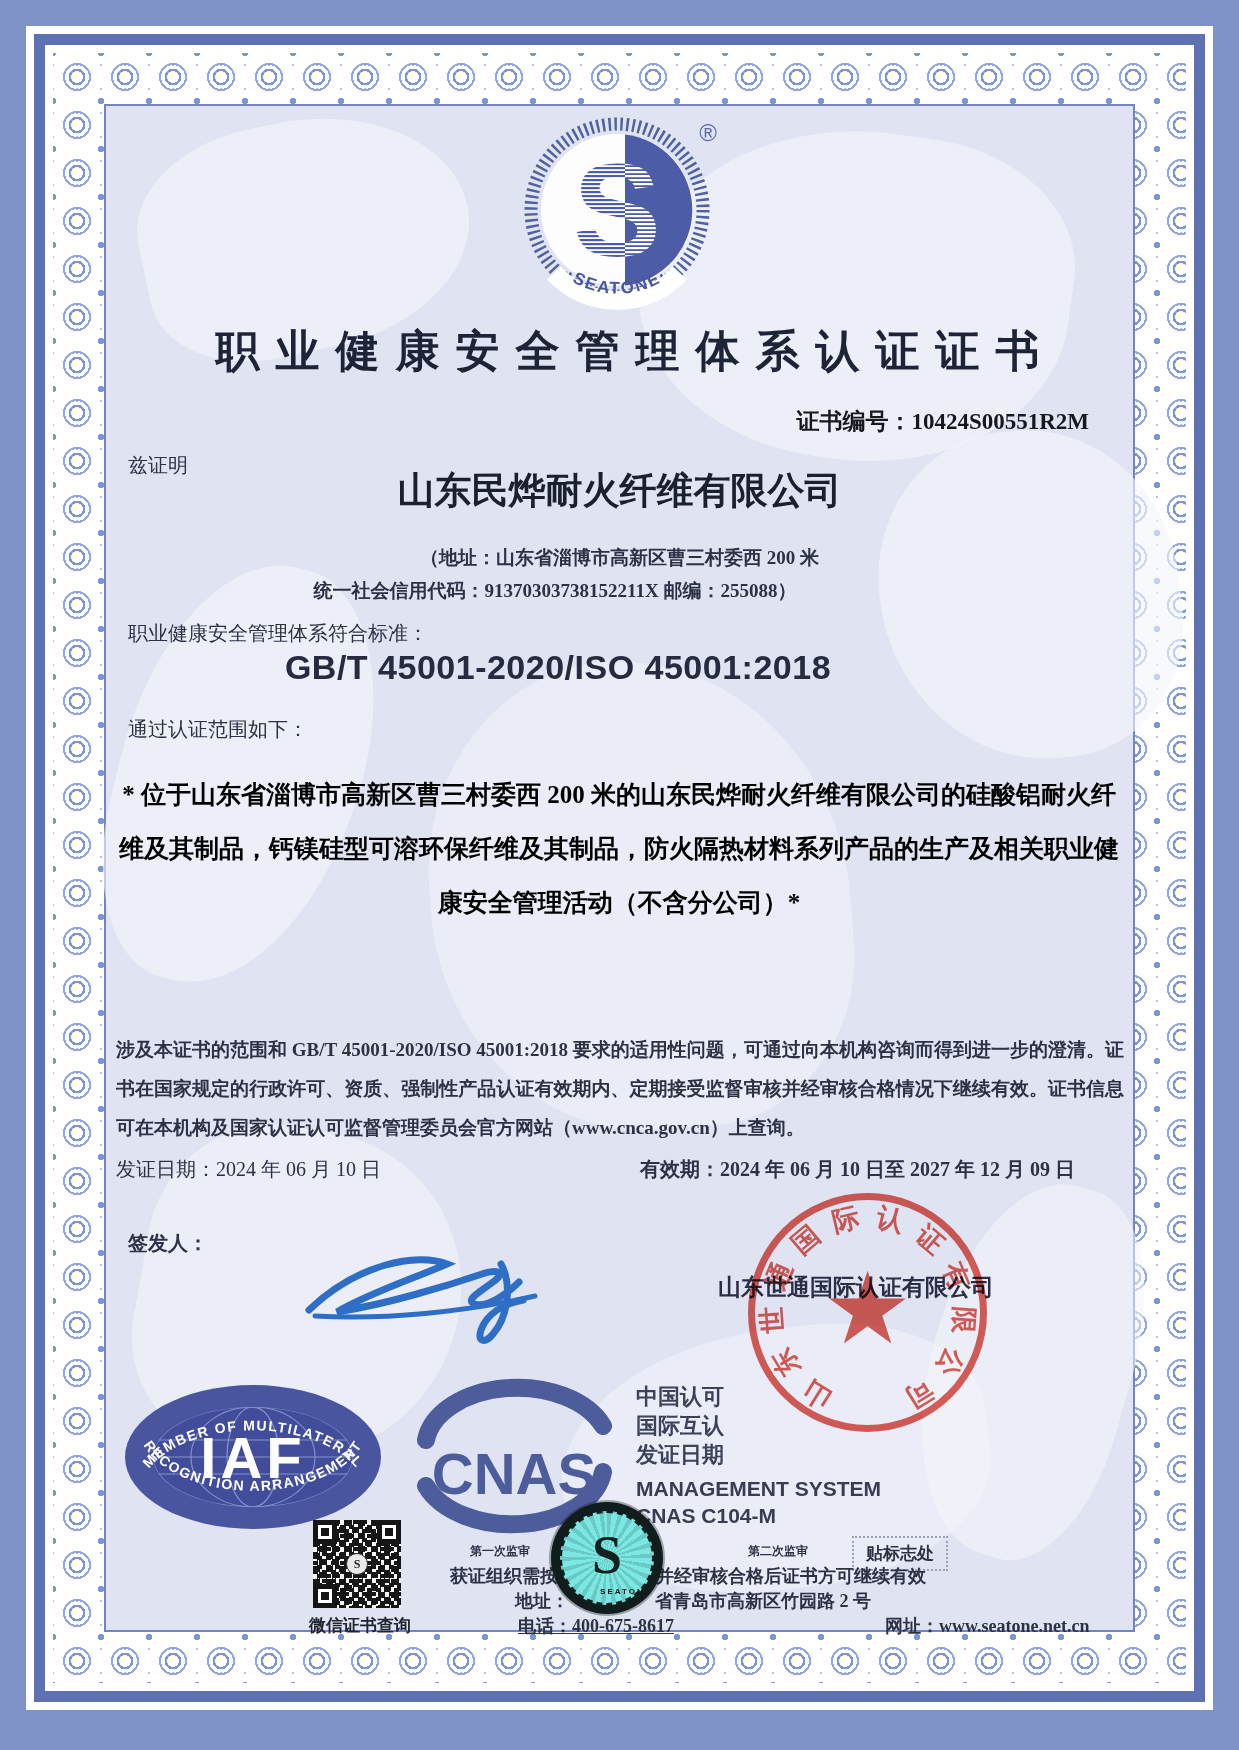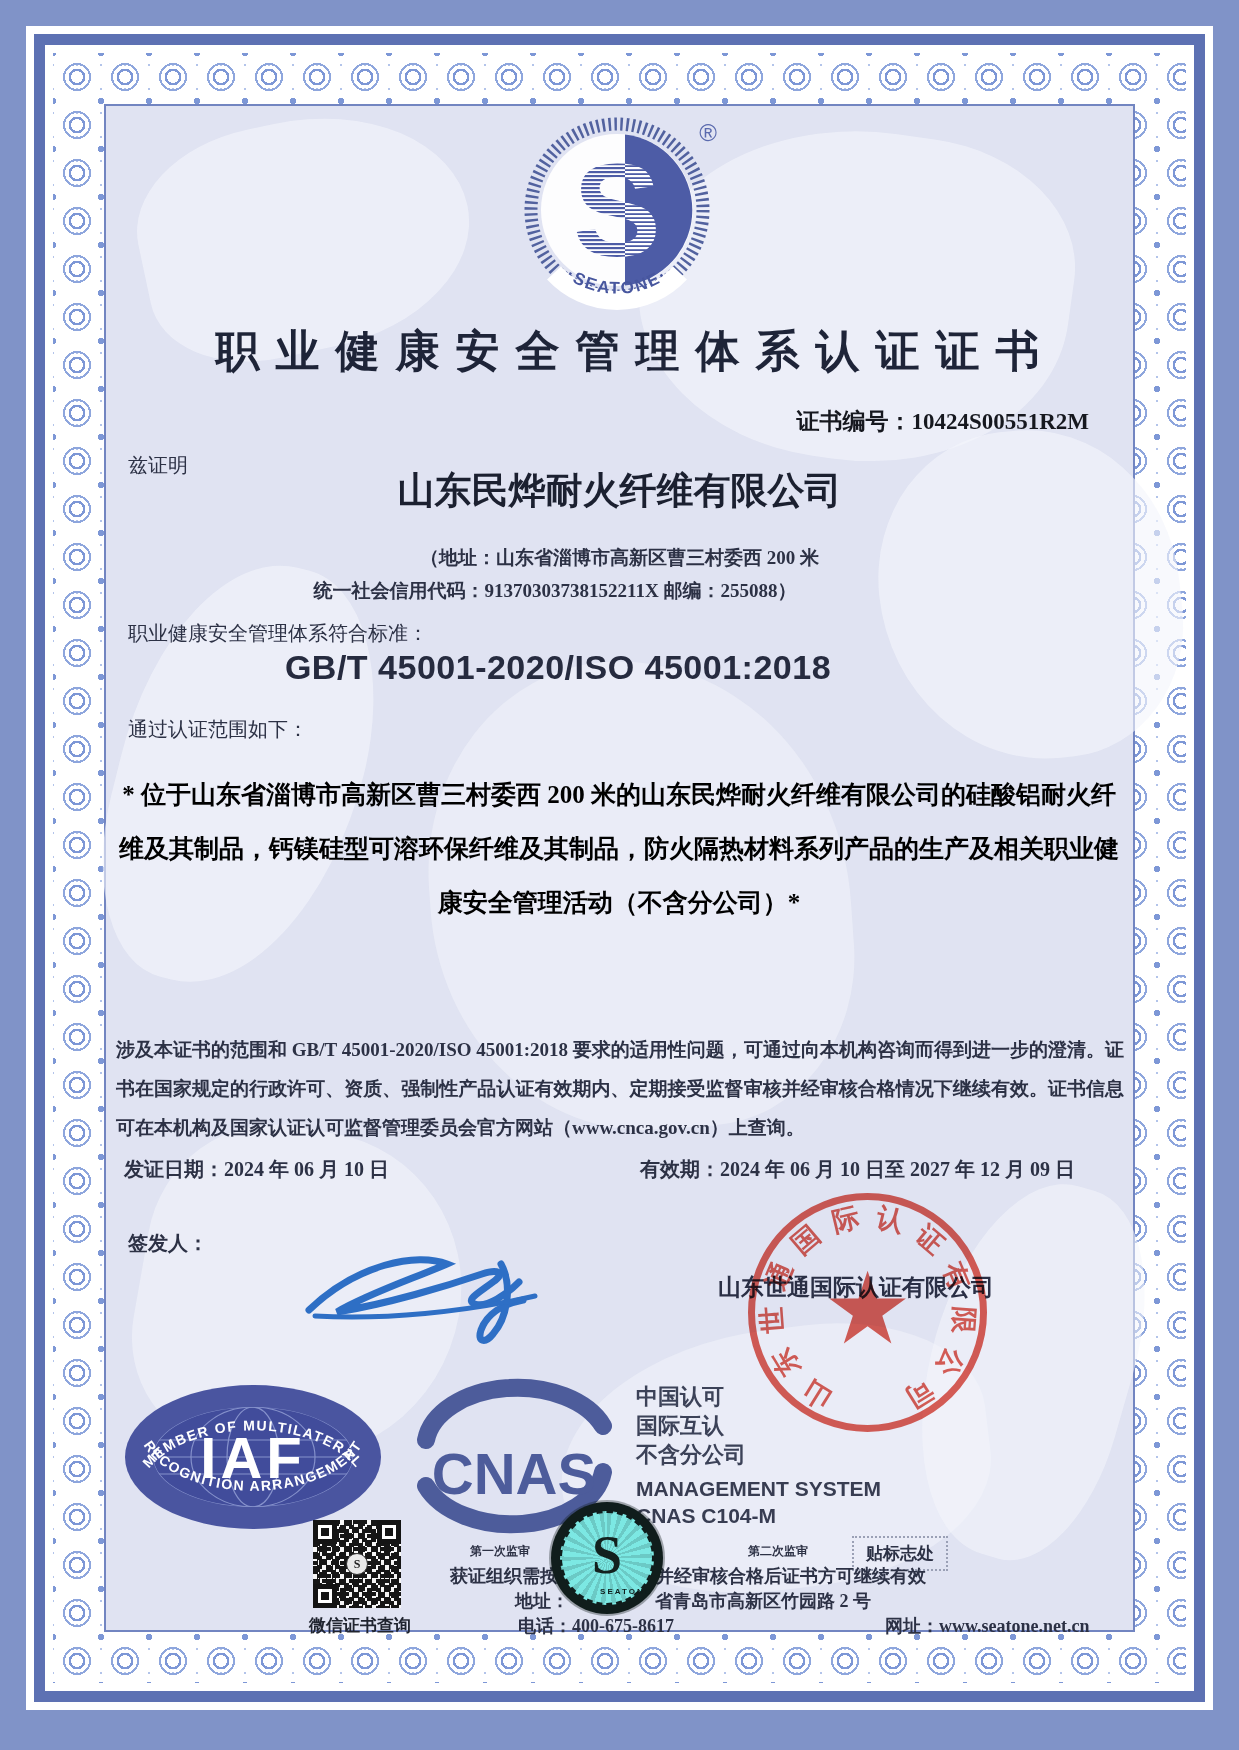--- a/index.html
+++ b/index.html
@@ -30,21 +30,21 @@
   .addr1{left:0;width:1239px;top:545px;text-align:center;font-size:19px;font-weight:700;}
   .addr2{left:0;width:1110px;top:578px;text-align:center;font-size:19px;font-weight:700;}
   .stdintro{left:128px;top:620px;font-size:20px;}
   .standard{left:0;width:1116px;top:648px;text-align:center;font-size:34px;font-weight:600;
             font-family:"Liberation Sans","DejaVu Sans",sans-serif;color:#262b3f;letter-spacing:.5px;}
   .scopeintro{left:128px;top:716px;font-size:20px;}
   .scope{left:114px;width:1010px;top:768px;font-size:25px;font-weight:700;line-height:54px;
          text-align:center;white-space:normal;color:#000000;}
   .disclaimer{left:116px;width:1008px;top:1030px;font-size:19px;line-height:39px;font-weight:600;
               text-align:justify;white-space:normal;}
-  .datel{left:124px;top:1156px;font-size:20px;font-weight:700;}
+  .datel{left:116px;top:1156px;font-size:20px;font-weight:400;}
   .dater{left:640px;top:1156px;font-size:20px;font-weight:600;}
   .signer{left:128px;top:1230px;font-size:20px;font-weight:600;}
   .issuer-name{left:718px;top:1272px;font-size:23px;font-weight:700;color:#2a2f45;z-index:3;}
   
   .stamp{position:absolute;left:740px;top:1185px;width:255px;height:255px;z-index:4;opacity:.88;
          mix-blend-mode:multiply;}
   .stamp-ring{position:absolute;inset:8px;border:7px solid #dd4a40;border-radius:50%;}
   .stamp-ch{position:absolute;left:50%;top:50%;font-size:27px;font-weight:700;color:#dc4a40;}
   .stamp-star{position:absolute;left:50%;top:50%;transform:translate(-50%,-54%);font-size:100px;
               color:#dc4a40;font-family:"DejaVu Sans",sans-serif;}
@@ -210,21 +210,21 @@
 
     <svg class="cnas" width="205" height="158" viewBox="0 0 205 158">
       <path d="M14,64 A92,60 0 0 1 191,50" stroke="#4d5c9b" stroke-width="18" fill="none" stroke-linecap="round"></path>
       <path d="M191,96 A92,60 0 0 1 14,110" stroke="#4d5c9b" stroke-width="18" fill="none" stroke-linecap="round"></path>
       <text x="102" y="118" font-size="58" font-weight="700" fill="#4d5c9b" text-anchor="middle">CNAS</text>
     </svg>
 
     <div class="t accr">
       <div class="cn">中国认可</div>
       <div class="cn">国际互认</div>
-      <div class="cn">不含分公司</div>
+      <div class="cn">发证日期</div>
       <div class="en">MANAGEMENT SYSTEM</div>
       <div class="en" style="margin-top:0;">CNAS C104-M</div>
     </div>
 
     <div class="qr">
       <div class="fq tl"></div>
       <div class="fq tr"></div>
       <div class="fq bl"></div>
       <div class="qr-c">S</div>
     </div>
@@ -233,21 +233,21 @@
     <div class="t f17" style="left:470px;top:1543px;">第一次监审</div>
     <div class="t f17" style="left:748px;top:1543px;">第二次监审</div>
     <div class="sticker">贴标志处</div>
 
     <div class="t f18" style="left:450px;top:1564px;">获证组织需按规</div>
     <div class="t f18" style="left:638px;top:1564px;">，并经审核合格后证书方可继续有效</div>
 
     <div class="t f18" style="left:515px;top:1589px;">地址：</div>
     <div class="t f18" style="left:655px;top:1589px;">省青岛市高新区竹园路 2 号</div>
 
-    <div class="t f18" style="left:518px;top:1614px;">电话：400-675-8617</div>
+    <div class="t f18" style="left:518px;top:1614px;text-decoration:underline;">电话：400-675-8617</div>
     <div class="t f18" style="left:885px;top:1614px;"><span>网址：</span><span>www.seatone.net.cn</span></div>
 
     <div class="holo">
       <div class="holo-in">
         <div class="holo-s">S</div>
         <div class="holo-n">SEATONE</div>
       </div>
     </div>
   </div>
 </div>

